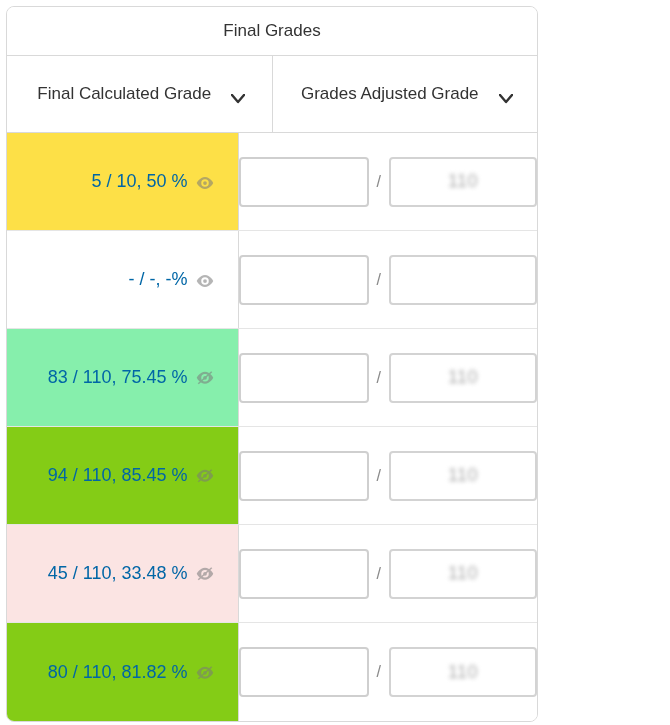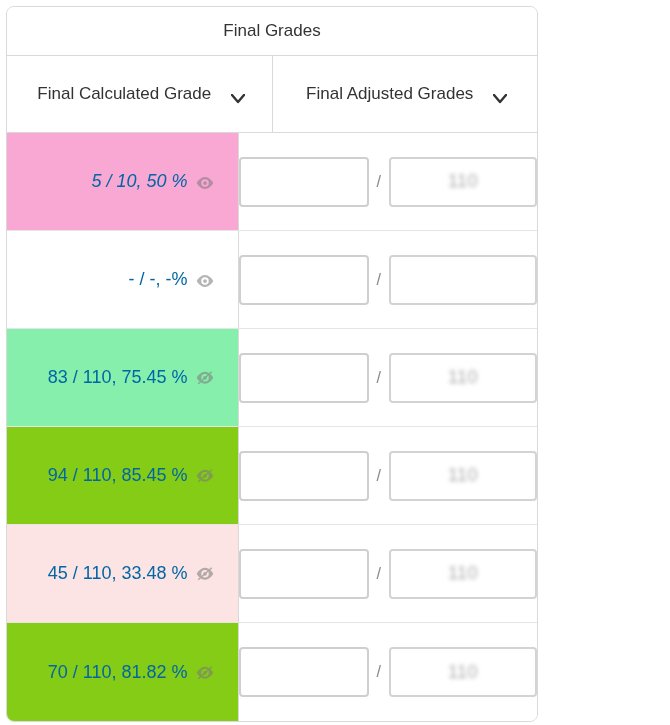--- a/index.html
+++ b/index.html
@@ -76,21 +76,21 @@
   .grade-link {
     color: #0066a6;
     font-size: 18px;
     cursor: pointer;
   }
   .eye-icon, .eye-off-icon {
     width: 18px;
     height: 14px;
     opacity: 0.55;
   }
-  .bg-orange { background: #f9a8d4; font-style: italic; }
+  .bg-orange { background: #fde047; }
   .bg-white  { background: #ffffff; }
   .bg-yellow { background: #86efac; }
   .bg-green  { background: #84cc16; }
   .bg-red    { background: #fbe4e3; }
   .pix-input {
     width: 130px;
     height: 50px;
     border: 2px solid #cfcfcf;
     border-radius: 4px;
     background: #fff;
@@ -132,21 +132,21 @@
   <div class="col-headers">
     <div class="col-header">
       <span>Final Calculated Grade</span>
       <span class="chevron">
         <svg viewBox="0 0 14 10">
             <path d="M1 1 L7 8 L13 1" fill="none" stroke="#333" stroke-width="2.4" stroke-linecap="round" stroke-linejoin="round"></path>
           </svg>
       </span>
     </div>
     <div class="col-header">
-      <span>Final Adjusted Grades</span>
+      <span>Grades Adjusted Grade</span>
       <span class="chevron">
         <svg viewBox="0 0 14 10">
             <path d="M1 1 L7 8 L13 1" fill="none" stroke="#333" stroke-width="2.4" stroke-linecap="round" stroke-linejoin="round"></path>
           </svg>
       </span>
     </div>
   </div>
 
   <div id="rows-container">
       <div class="row">
@@ -227,21 +227,21 @@
         <div class="cell-adj">
           <input class="pix-input" style="">
           <span class="slash">/</span>
           <div class="denom-box">
             <span class="blurred">110</span>
           </div>
         </div>
       </div>
       <div class="row">
         <div class="cell-calc bg-green">
-          <span class="grade-link">70 / 110, 81.82 %</span>
+          <span class="grade-link">80 / 110, 81.82 %</span>
           <span class="eye-off-icon"><svg viewBox="0 0 24 18">
               <path d="M12 1C5 1 1 9 1 9s4 8 11 8 11-8 11-8-4-8-11-8zm0 13a5 5 0 110-10 5 5 0 010 10z" fill="#7a7a7a"></path>
               <circle cx="12" cy="9" r="2.5" fill="#7a7a7a"></circle>
               <line x1="3" y1="17" x2="21" y2="1" stroke="#7a7a7a" stroke-width="2.2"></line>
             </svg></span>
         </div>
         <div class="cell-adj">
           <input class="pix-input" style="">
           <span class="slash">/</span>
           <div class="denom-box">

